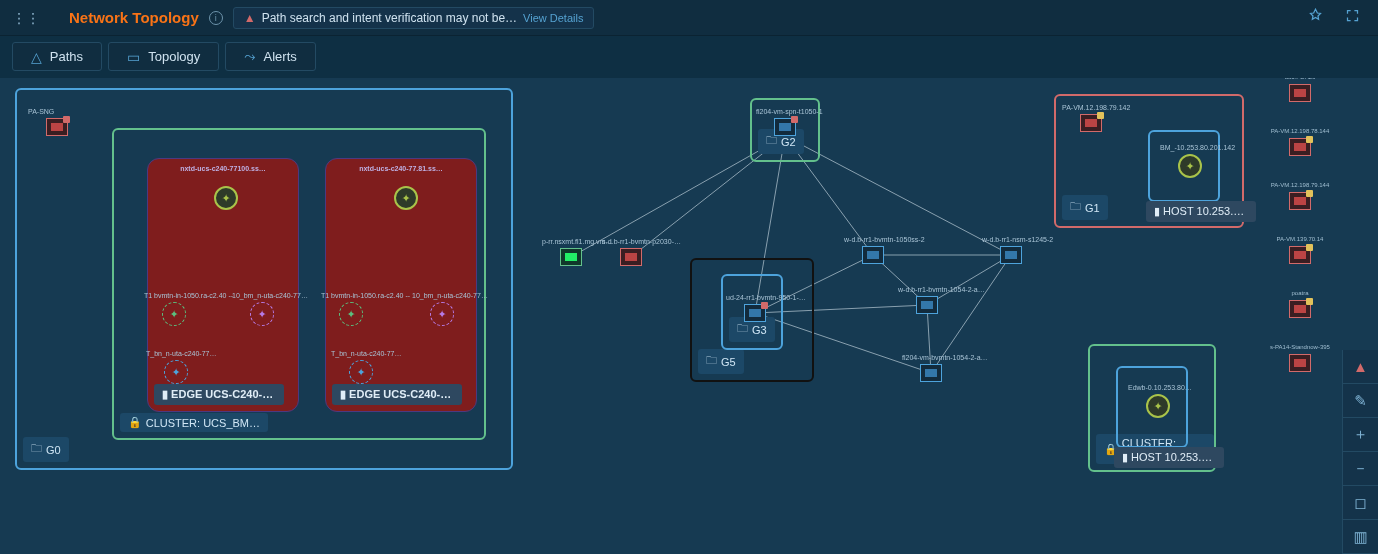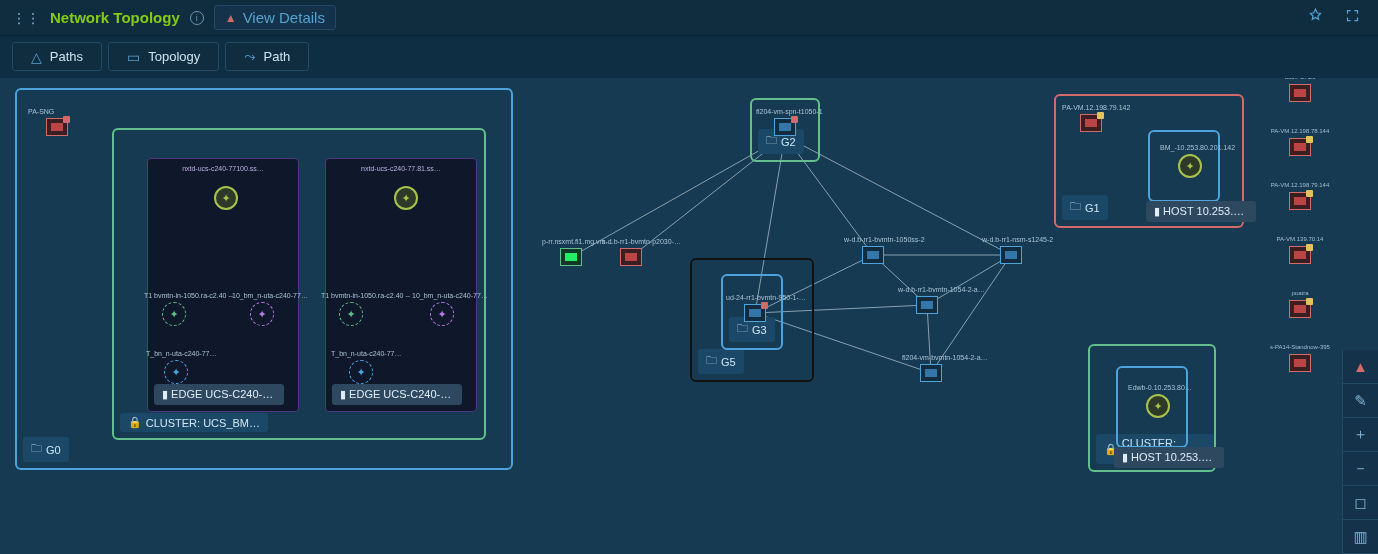--- a/index.html
+++ b/index.html
@@ -1,24 +1,24 @@
 <!DOCTYPE html>
 <html><head>
 <meta charset="utf-8">
 <style>
   * { box-sizing: border-box; margin: 0; padding: 0; font-family: "Segoe UI", Arial, sans-serif; }
   html, body { width: 1378px; height: 554px; background:#0e2f43; color:#cfe2ef; overflow:hidden; }
   
   .header { display:flex; align-items:center; height:36px; padding:0 12px; background:#102d40; border-bottom:1px solid #0b2332; gap:10px;}
   .drag-handle { color:#8fb6cf; font-size:14px; cursor:move;}
-  .title { font-size:15px; font-weight:600; color:#84cc16;}
+  .title { font-size:15px; font-weight:600; color:#f97316;margin-left:19px;}
   .info-icon { width:14px;height:14px;border:1px solid #6d94ac;border-radius:50%;font-size:9px;color:#6d94ac;display:inline-flex;align-items:center;justify-content:center;}
   .warn-box { display:flex; align-items:center; gap:6px; background:#14324a; border:1px solid #234a63; padding:3px 10px; border-radius:3px; font-size:12px; }
   .warn-box .warn-icon{ color:#d26a6a; }
-  .link { color:#55a2d1; font-size:15px; cursor:pointer; }
+  .link { color:#55a2d1; font-size:11px; cursor:pointer; }
   .spacer { flex:1; }
   .hicon { color:#55a2d1; cursor:pointer; font-size:16px; padding:3px 6px;}
   
   .tabs { display:flex; gap:6px; padding:6px 12px; }
   .tab { display:flex; align-items:center; gap:8px; border:1px solid #234a63; padding:5px 18px; background:#102d40; color:#cfe2ef; font-size:13px; cursor:pointer; border-radius:3px;}
   .tab .ticon{ color:#55a2d1; font-size:14px;}
   
   .canvas { position:absolute; left:0; top:78px; right:0; bottom:0; background:#163a52; overflow:hidden;}
   svg.edges { position:absolute; left:0; top:0; width:100%; height:100%; pointer-events:none;}
   
@@ -38,39 +38,40 @@
   .cnode.green{ border:1.5px dashed #5bbf7e; color:#5bbf7e;}
   .cnode.purple{ border:1.5px dashed #b67be6; color:#b67be6;}
   .cnode.blue { border:1.5px dashed #4da3dc; color:#4da3dc;}
   .cnode.solidgreen{ border:2px solid #a9c34a; color:#a9c34a; background:#2e3a29;}
   
   .grp { position:absolute; border:2px solid; border-radius:6px; }
   .grp .tag { position:absolute; left:6px; bottom:6px; background:#1c4867; color:#d0e6f5; font-size:11px; padding:3px 8px; border-radius:3px; display:flex; gap:4px; align-items:center;}
   .tag .fold{ opacity:.8;}
   .hosttag{ position:absolute; left:6px; bottom:6px; background:#2e4860; color:#e0edf7; font-size:11px; padding:4px 8px; border-radius:3px; max-width:130px; overflow:hidden; text-overflow:ellipsis; white-space:nowrap;}
   
-  .edgebox{ position:absolute; background:#0f172a; border:1px solid #4c3981; border-radius:4px; }
+  .edgebox{ position:absolute; background:#7f1d1d; border:1px solid #4c3981; border-radius:12px;font-weight:bold; }
   
   .rtoolbar{ position:absolute; right:0; bottom:0; width:36px; background:#14334a; border-left:1px solid #234a63; display:flex; flex-direction:column;}
   .rtool{ height:34px; display:flex; align-items:center; justify-content:center; color:#7fb3d4; border-bottom:1px solid #234a63; cursor:pointer; font-size:15px;}
   .rtool.alert{ color:#d26a6a;}
   
   .sidelist{ position:absolute; right:46px; top:-4px; width:64px; display:flex; flex-direction:column; gap:26px; }
   .sideitem{ position:relative; display:flex; flex-direction:column; align-items:center; }
   .sideitem .slabel{ font-size:6px; color:#a0bed1; margin-bottom:4px; white-space:nowrap;}
 </style>
 </head>
 <body>
 
 <div class="header">
   <span class="drag-handle">⋮⋮</span>
   <span class="title">Network Topology</span>
   <span class="info-icon">i</span>
   <div class="warn-box">
     <span class="warn-icon">▲</span>
+    <span>Path search and intent verification may not be…</span>
     <span class="link">View Details</span>
   </div>
   <div class="spacer"></div>
   <span class="hicon">
     <svg width="15" height="15" viewBox="0 0 24 24" fill="none" stroke="#55a2d1" stroke-width="2">
         <path d="M12 2l3 6 5 .7-4 4 .9 5.3L12 15l-5 3 1-5.3-4-4L9 8z"></path>
       </svg>
   </span>
   <span class="hicon">
     <svg width="15" height="15" viewBox="0 0 24 24" fill="none" stroke="#55a2d1" stroke-width="2">
@@ -83,21 +84,21 @@
   <div class="tab">
     <span class="ticon">△</span>
     <span>Paths</span>
   </div>
   <div class="tab">
     <span class="ticon">▭</span>
     <span>Topology</span>
   </div>
   <div class="tab">
     <span class="ticon">⤳</span>
-    <span>Path</span>
+    <span>Alerts</span>
   </div>
 </div>
 
 <div class="canvas">
   <svg class="edges" id="edge-layer">
       <line x1="226" y1="120" x2="174" y2="236" stroke="rgba(232,244,252,.55)" stroke-width="1"></line>
       <line x1="226" y1="120" x2="262" y2="236" stroke="rgba(232,244,252,.55)" stroke-width="1"></line>
       <line x1="226" y1="120" x2="176" y2="294" stroke="rgba(232,244,252,.55)" stroke-width="1"></line>
       <line x1="174" y1="236" x2="176" y2="294" stroke="rgba(232,244,252,.55)" stroke-width="1"></line>
       <line x1="262" y1="236" x2="176" y2="294" stroke="rgba(232,244,252,.55)" stroke-width="1"></line>

